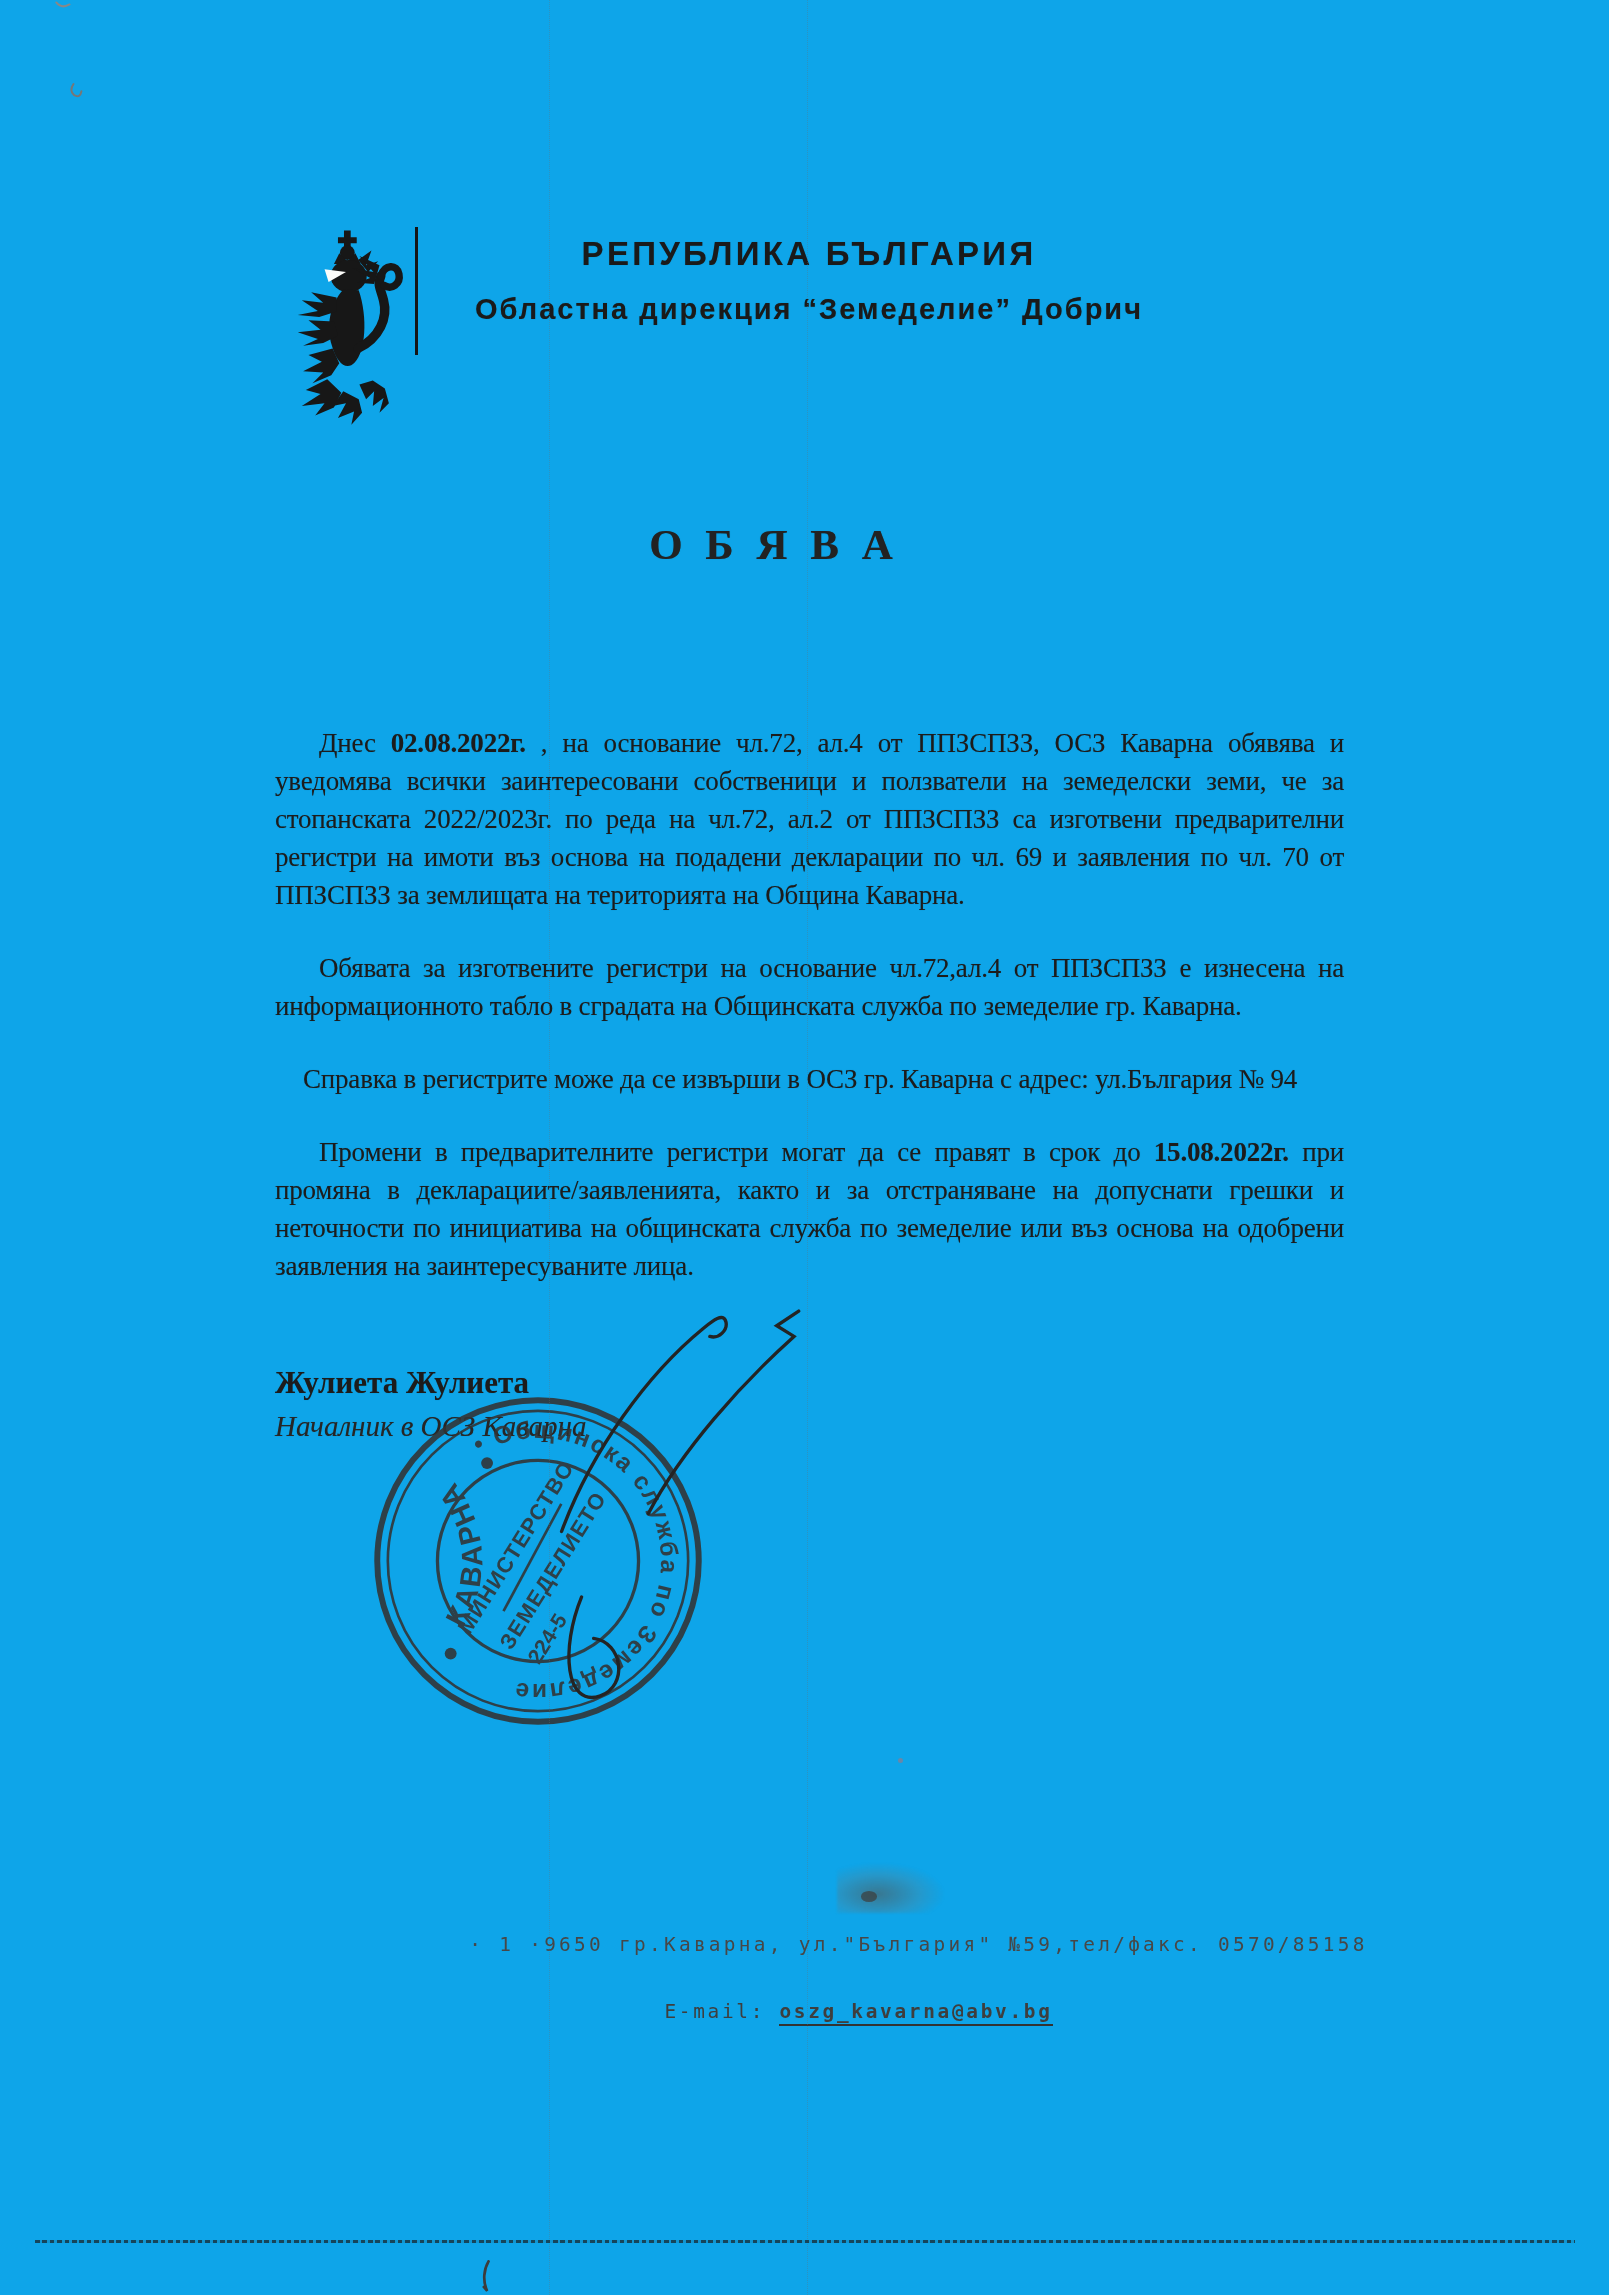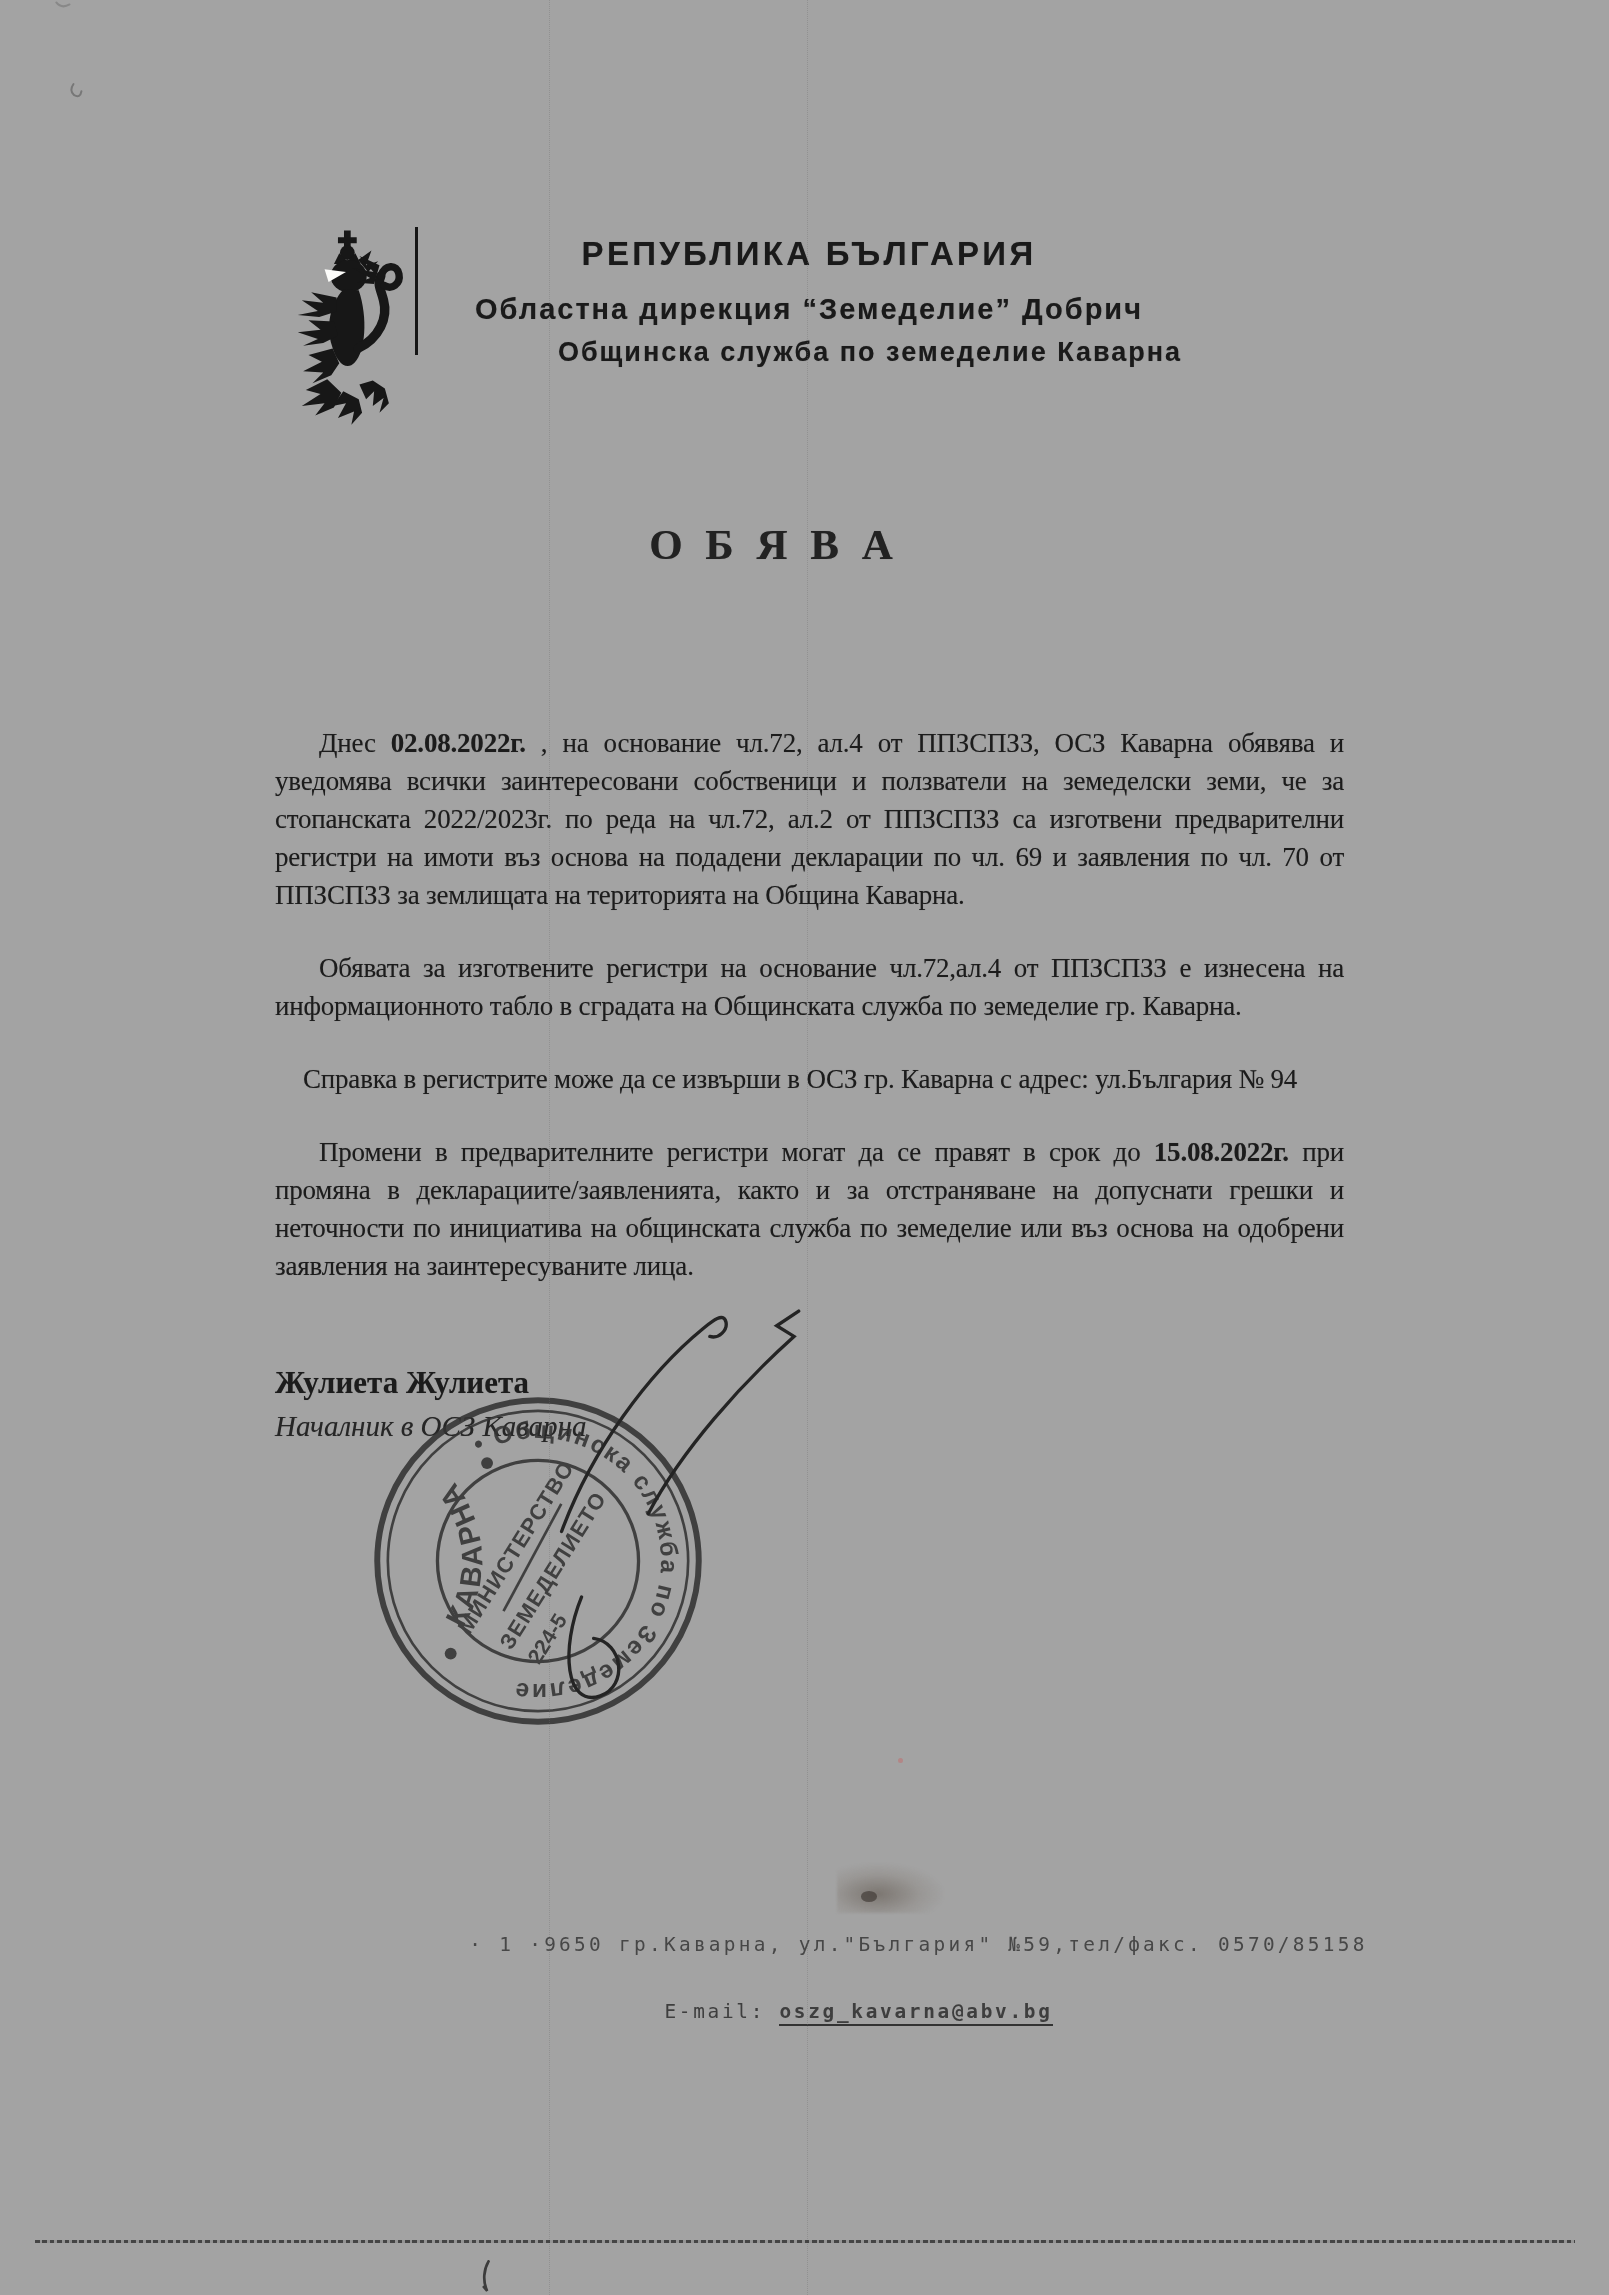--- a/index.html
+++ b/index.html
@@ -1,18 +1,18 @@
 <!DOCTYPE html>
 <html style="font-size:10.7px"><head>
 <meta charset="utf-8">
 <style>
   html,body{margin:0;padding:0;background:#e8e8e6;}
   .page{
     position:relative; width:1610px; height:2295px;
-    background:#a3a3a3; overflow:hidden;
+    background:#0ea5e9; overflow:hidden;
     font-family:"Liberation Serif","DejaVu Serif",serif;
     color:#1d1d1d;
   }
   
   .emblem{position:absolute; left:279px; top:229px; width:134px; height:204px;}
   .emblem path,.emblem polygon,.emblem ellipse,.emblem circle{fill:#171717;}
   .emblem .cut{fill:#fcfcfa;}
   .emblem .stroke{fill:none;stroke:#171717;stroke-linecap:round;}
   .hdr-sep{position:absolute; left:415px; top:227px; width:3.3px; height:128px; background:#161616;}
   .hdr{
@@ -116,21 +116,20 @@
     <polygon points="80,176 44,186 64,196 36,210 66,212 50,228 78,216 90,198"></polygon>
     <polygon points="72,222 40,238 62,244 34,262 68,258 54,276 82,264 93,242"></polygon>
     <polygon points="96,240 80,262 100,258 88,280 112,270 108,290 124,272 119,252"></polygon>
     <polygon points="120,230 130,252 142,240 140,262 156,250 150,272 164,258 158,236 140,224"></polygon>
   </svg>
   <div class="hdr-sep"></div>
 
   <div class="hdr">
     <div class="hdr-line1">РЕПУБЛИКА БЪЛГАРИЯ</div>
     <div class="hdr-line3">Областна дирекция “Земеделие” Добрич</div>
-    <div class="hdr-line4">Общинска служба по земеделие Каварна</div>
   </div>
 
   <div class="title">О Б Я В А</div>
 
   <div class="doc-body">
     <p><span>Днес </span><b>02.08.2022г.</b><span> , на основание чл.72, ал.4 от ППЗСПЗЗ, ОСЗ Каварна обявява и уведомява всички заинтересовани собственици и ползватели на земеделски земи, че за стопанската 2022/2023г. по реда на чл.72, ал.2 от ППЗСПЗЗ са изготвени предварителни регистри на имоти въз основа на подадени декларации по чл. 69 и заявления по чл. 70 от ППЗСПЗЗ за землищата на територията на Община Каварна.</span></p>
     <p>Обявата за изготвените регистри на основание чл.72,ал.4 от ППЗСПЗЗ е изнесена на информационното табло в сградата на Общинската служба по земеделие гр. Каварна.</p>
     <p class="p3">Справка в регистрите може да се извърши в ОСЗ  гр. Каварна с адрес: ул.България № 94</p>
     <p><span>Промени в предварителните регистри могат да се правят в срок до </span><b>15.08.2022г.</b><span> при промяна в декларациите/заявленията, както и за отстраняване на допуснати грешки и неточности по инициатива на общинската служба по земеделие или въз основа на одобрени заявления на заинтересуваните лица.</span></p>
   </div>

